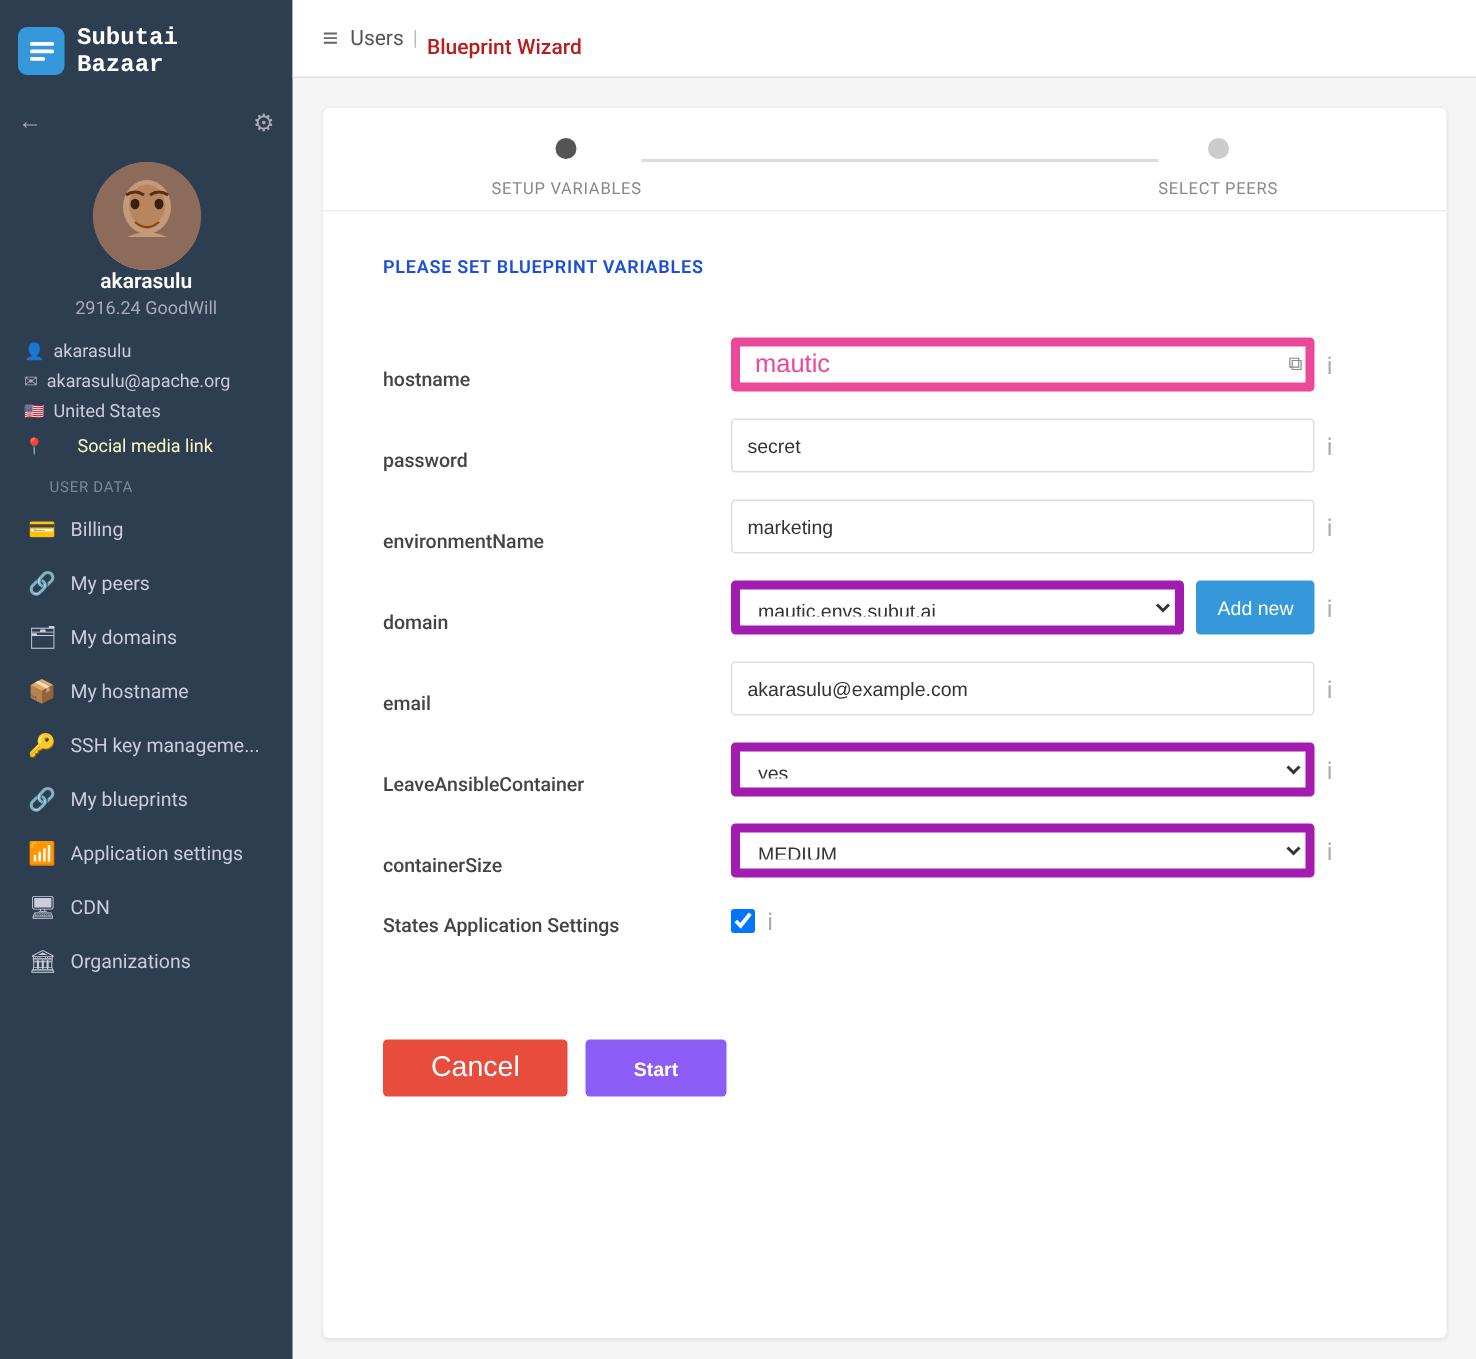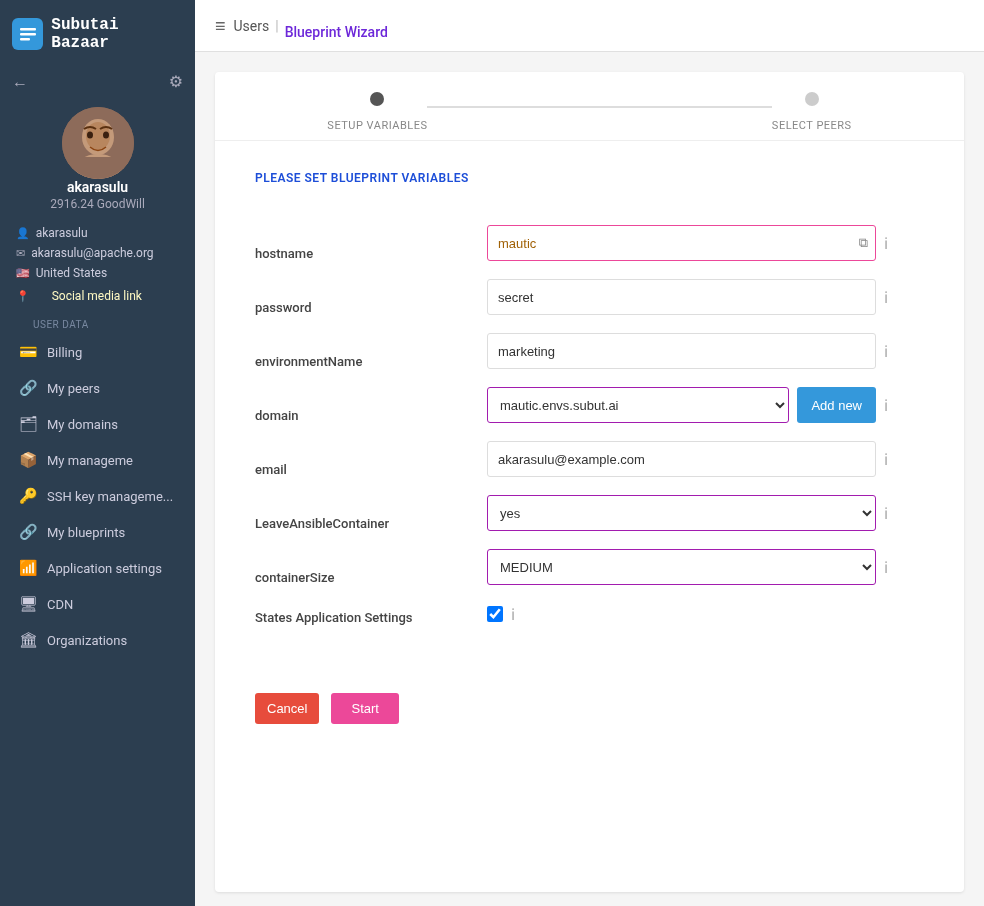--- a/index.html
+++ b/index.html
@@ -158,21 +158,21 @@
       gap: 6px;
       font-size: 14px;
       color: #555;
     }
 
     .topbar-breadcrumb .sep {
       color: #bbb;
     }
 
     .topbar-breadcrumb .current {
-      color: #6d28d9;
+      color: #b91c1c;
       font-weight: 500;
       margin-top: 13px;
     }
 
     .content-area {
       flex: 1;
       overflow-y: auto;
       padding: 20px;
     }
 
@@ -283,42 +283,42 @@
       border-radius: 3px;
       font-size: 13px;
       color: #333;
       outline: none;
     }
 
     .form-select {
       flex: 1;
       height: 36px;
       padding: 6px 8px;
-      border: 1px solid #a21caf;
+      border: 6px solid #a21caf;
       border-radius: 3px;
       font-size: 13px;
       color: #333;
       background: #fff;
       outline: none;
       cursor: pointer;
     }
 
     .form-input-with-icon {
       position: relative;
       flex: 1;
     }
 
     .form-input-with-icon input {
       width: 100%;
       height: 36px;
       padding: 6px 32px 6px 10px;
-      border: 1px solid #ec4899;
+      border: 6px solid #ec4899;
       border-radius: 3px;
-      font-size: 13px;
-      color: #a16207;
+      font-size: 17px;
+      color: #ec4899;
       outline: none;
     }
 
     .form-input-with-icon .copy-icon {
       position: absolute;
       right: 8px;
       top: 50%;
       transform: translateY(-50%);
       color: #888;
       cursor: pointer;
@@ -367,33 +367,34 @@
       display: flex;
       gap: 12px;
       padding: 20px 40px 30px;
     }
 
     .btn-cancel {
       background: #e74c3c;
       color: #fff;
       border: none;
       border-radius: 3px;
-      padding: 8px 12px;
-      font-size: 13px;
+      padding: 8px 32px;
+      font-size: 19px;
       cursor: pointer;
     }
 
     .btn-start {
-      background: #ec4899;
+      background: #8b5cf6;
       color: #fff;
       border: none;
       border-radius: 3px;
-      padding: 8px 20px;
+      padding: 8px 32px;
       font-size: 13px;
       cursor: pointer;
+      font-weight: bold;
     }
 
     .avatar-face {
       width: 72px;
       height: 72px;
       border-radius: 50%;
       background: #8d6b5a;
       position: relative;
       overflow: hidden;
     }
@@ -463,21 +464,21 @@
   <div class="sidebar-nav-item">
     <span class="nav-icon">🔗</span>
     <span>My peers</span>
   </div>
   <div class="sidebar-nav-item">
     <span class="nav-icon">🗂</span>
     <span>My domains</span>
   </div>
   <div class="sidebar-nav-item">
     <span class="nav-icon">📦</span>
-    <span>My manageme</span>
+    <span>My hostname</span>
   </div>
   <div class="sidebar-nav-item">
     <span class="nav-icon">🔑</span>
     <span>SSH key manageme...</span>
   </div>
   <div class="sidebar-nav-item">
     <span class="nav-icon">🔗</span>
     <span>My blueprints</span>
   </div>
   <div class="sidebar-nav-item">

